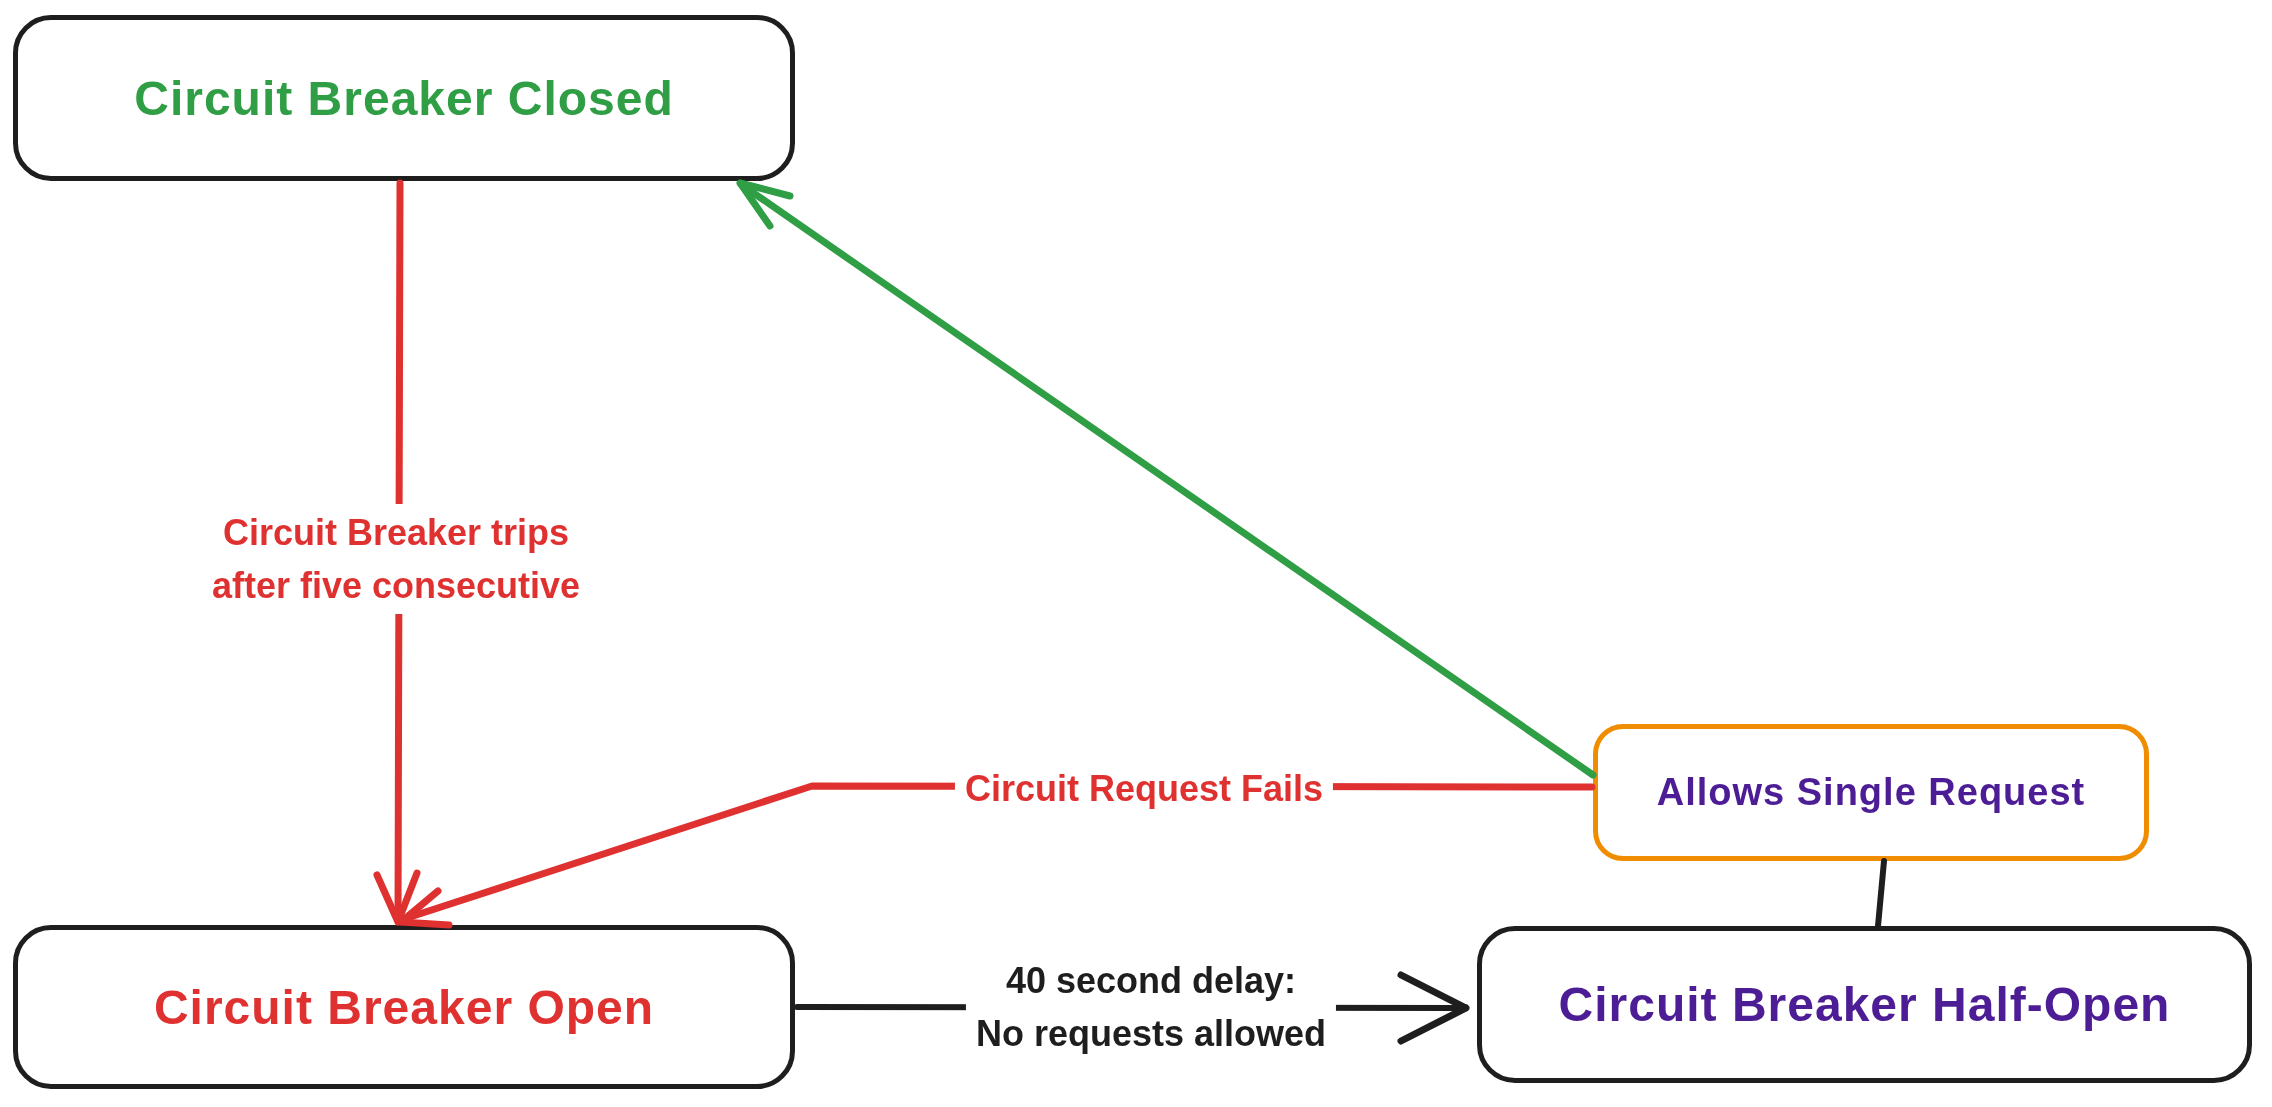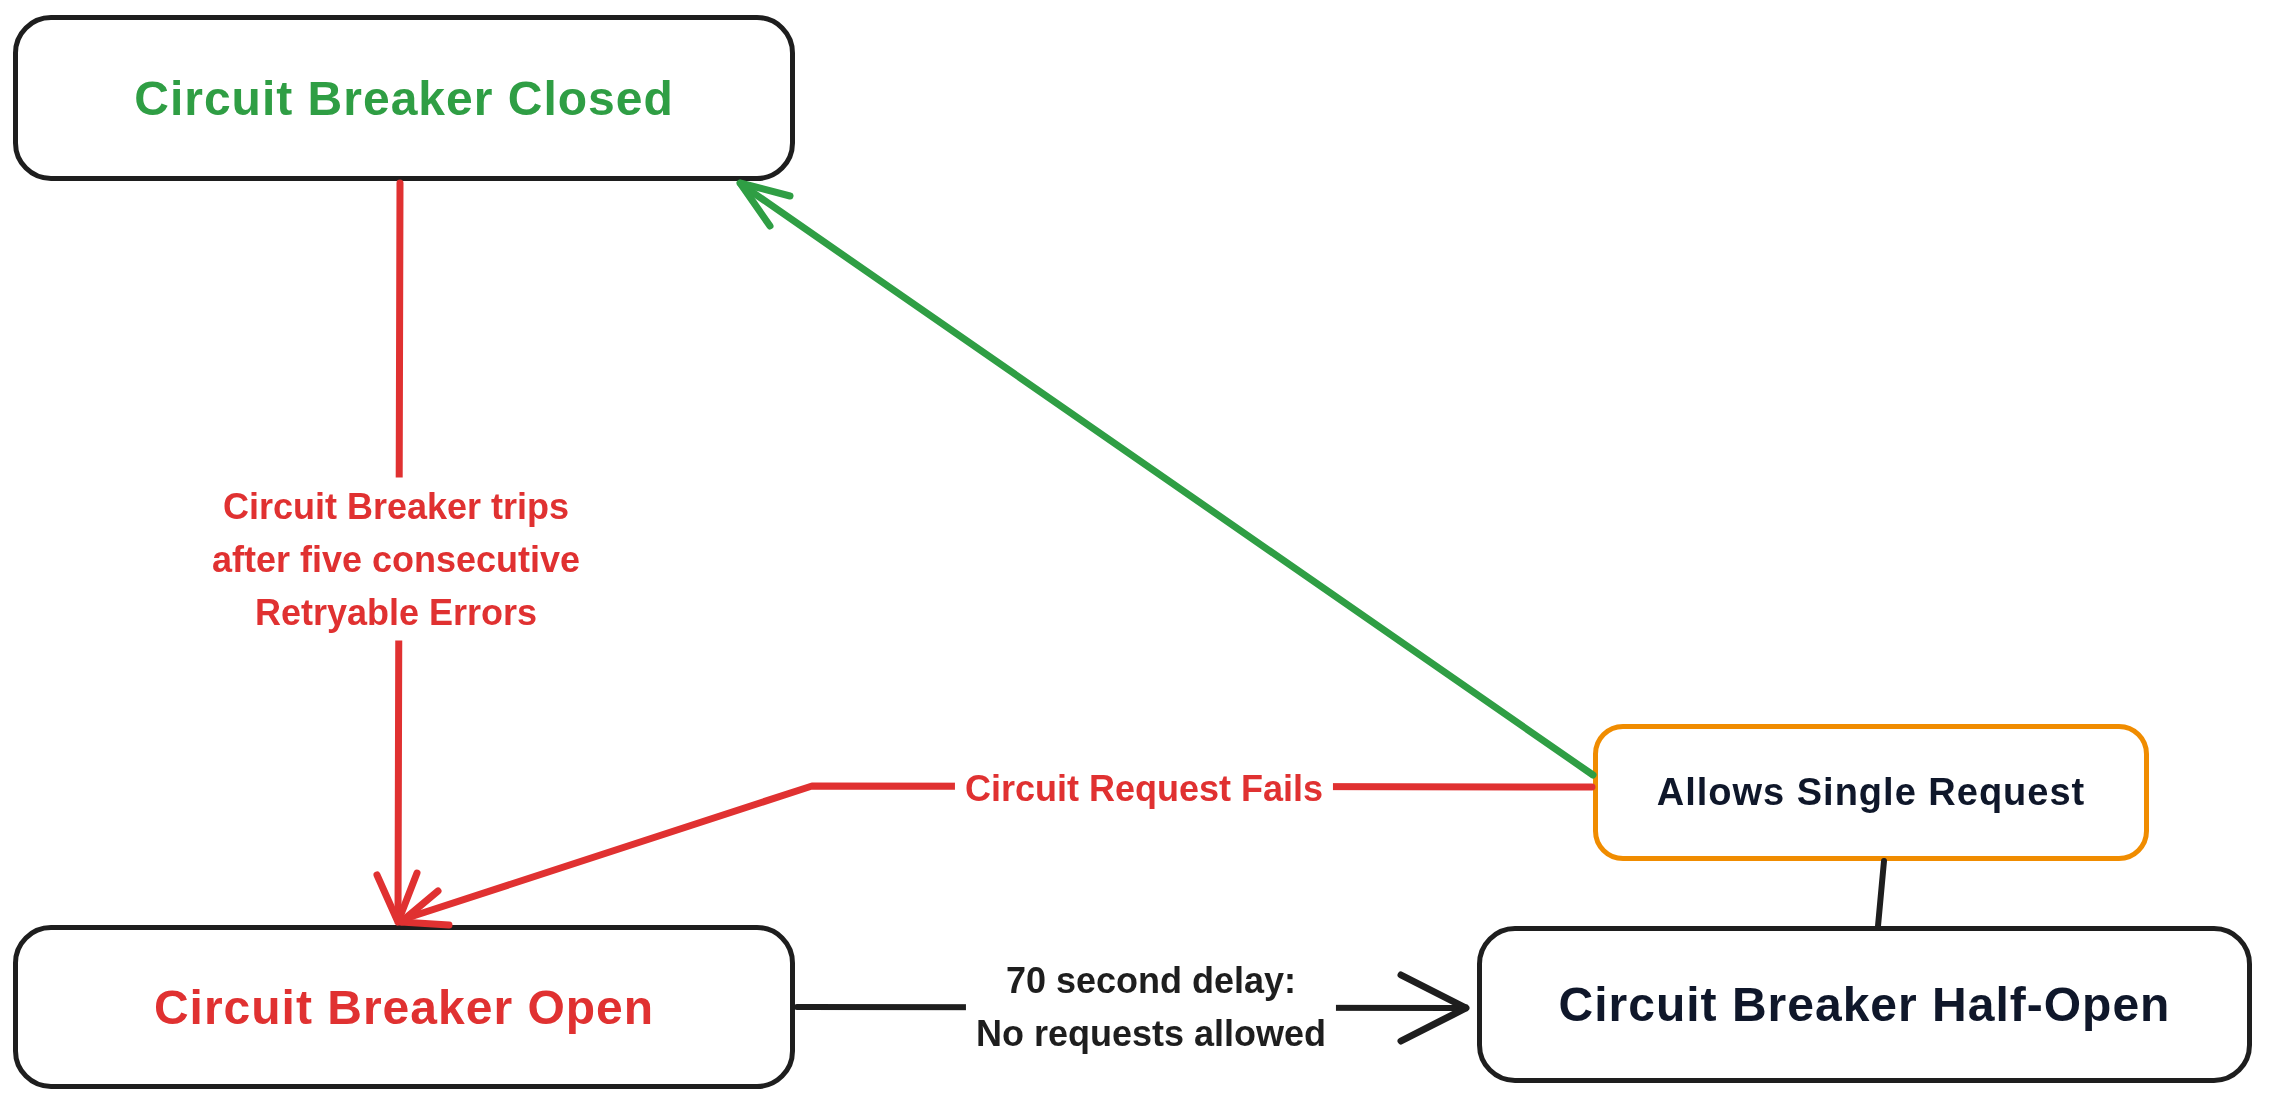--- a/index.html
+++ b/index.html
@@ -39,21 +39,21 @@
   .node-halfopen { left: 1477px; top: 926px; width: 775px; height: 157px; }
   .node-allows   {
     left: 1593px; top: 724px; width: 556px; height: 137px;
     border: 5px solid #f08c00;
     border-radius: 30px;
   }
   .node-allows .node-label { font-size: 38px; }
 
   .c-green  { color: #2f9e44; }
   .c-red    { color: #e03131; }
-  .c-orange { color: #0f172a; }
+  .c-orange { color: #4c1d95; }
   .c-black  { color: #1e1e1e; }
 
   
   svg.edges {
     position: absolute;
     left: 0; top: 0;
     z-index: 2;
     pointer-events: none;
   }
   .stroke-red   { stroke: #e03131; }
@@ -117,24 +117,23 @@
 
     <path class="stroke-black" stroke-width="6" d="M 797 1007 L 1460 1008"></path>
     <path class="stroke-black" stroke-width="7" d="M 1466 1008 L 1401 975 M 1466 1008 L 1401 1041"></path>
 
     <path class="stroke-black" stroke-width="6" d="M 1884 861 L 1878 926"></path>
   </svg>
 
   <div class="edge-label label-trip c-red">
     <div>Circuit Breaker trips</div>
     <div>after five consecutive</div>
-    <div>Retryable Errors</div>
   </div>
 
 
   <div class="edge-label label-fails c-red">Circuit Request Fails</div>
 
   <div class="edge-label label-delay c-black">
-    <div>70 second delay:</div>
+    <div>40 second delay:</div>
     <div>No requests allowed</div>
   </div>
 
 </div>
 
 </body></html>

